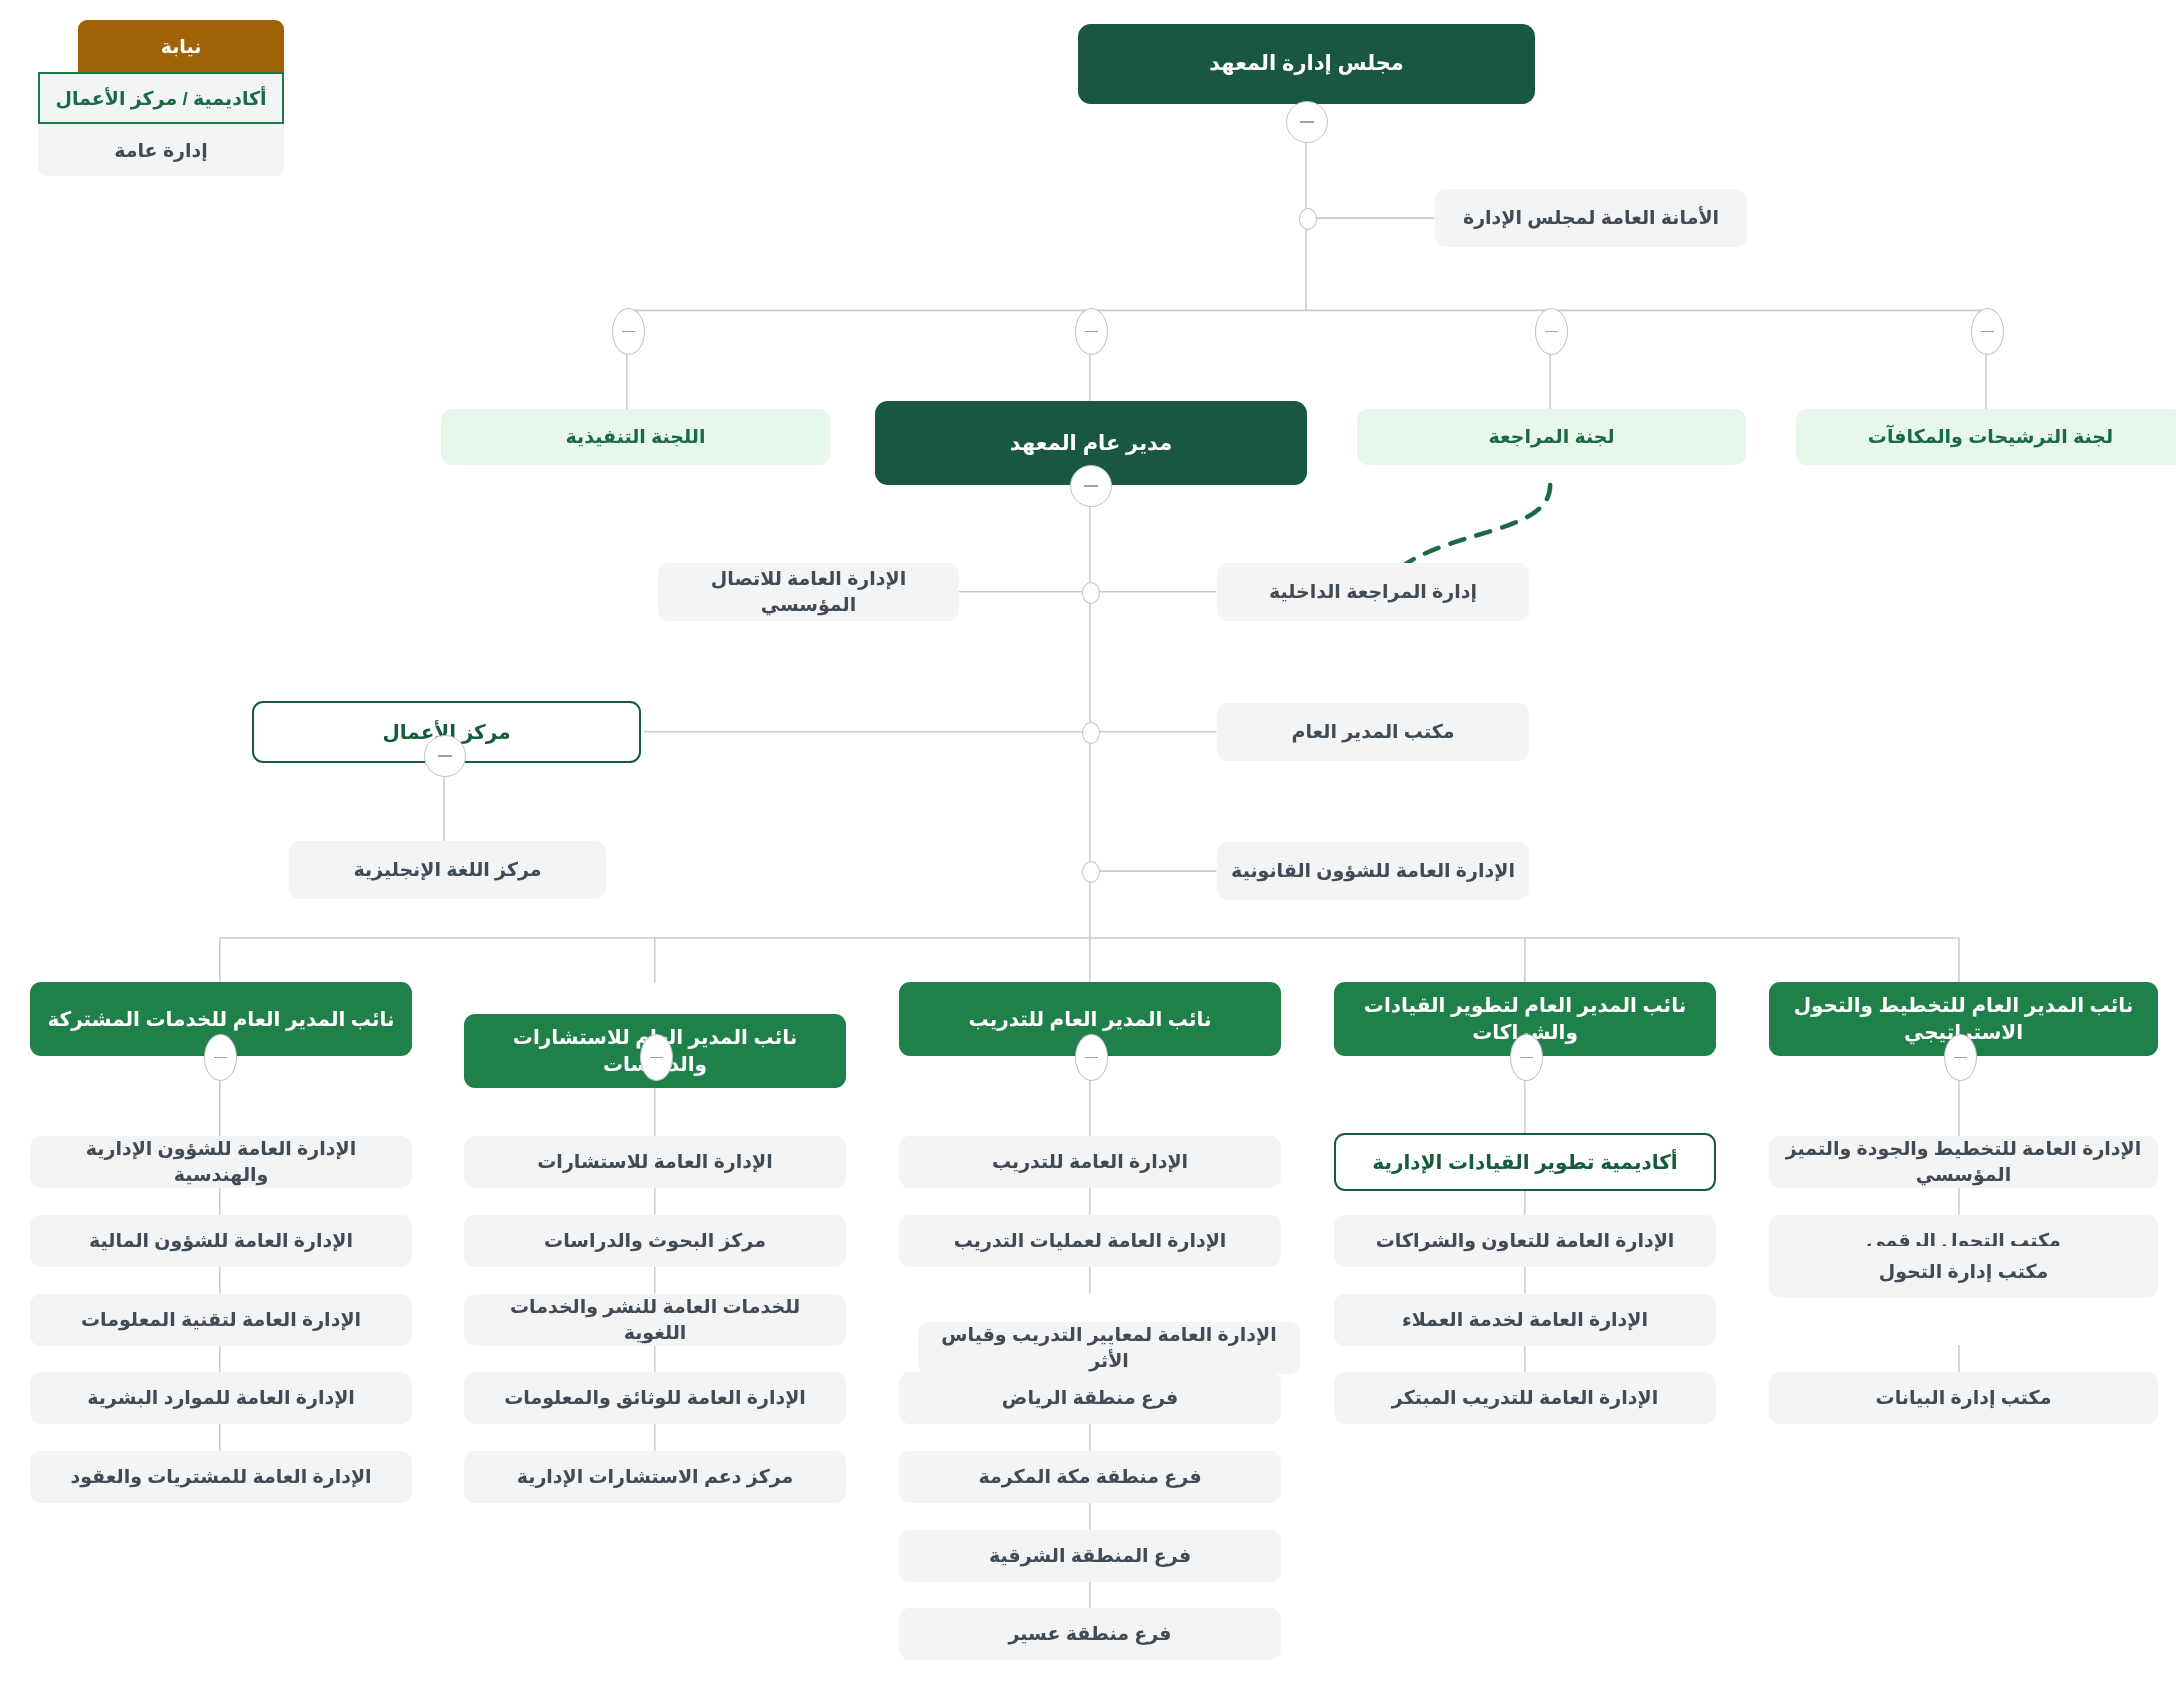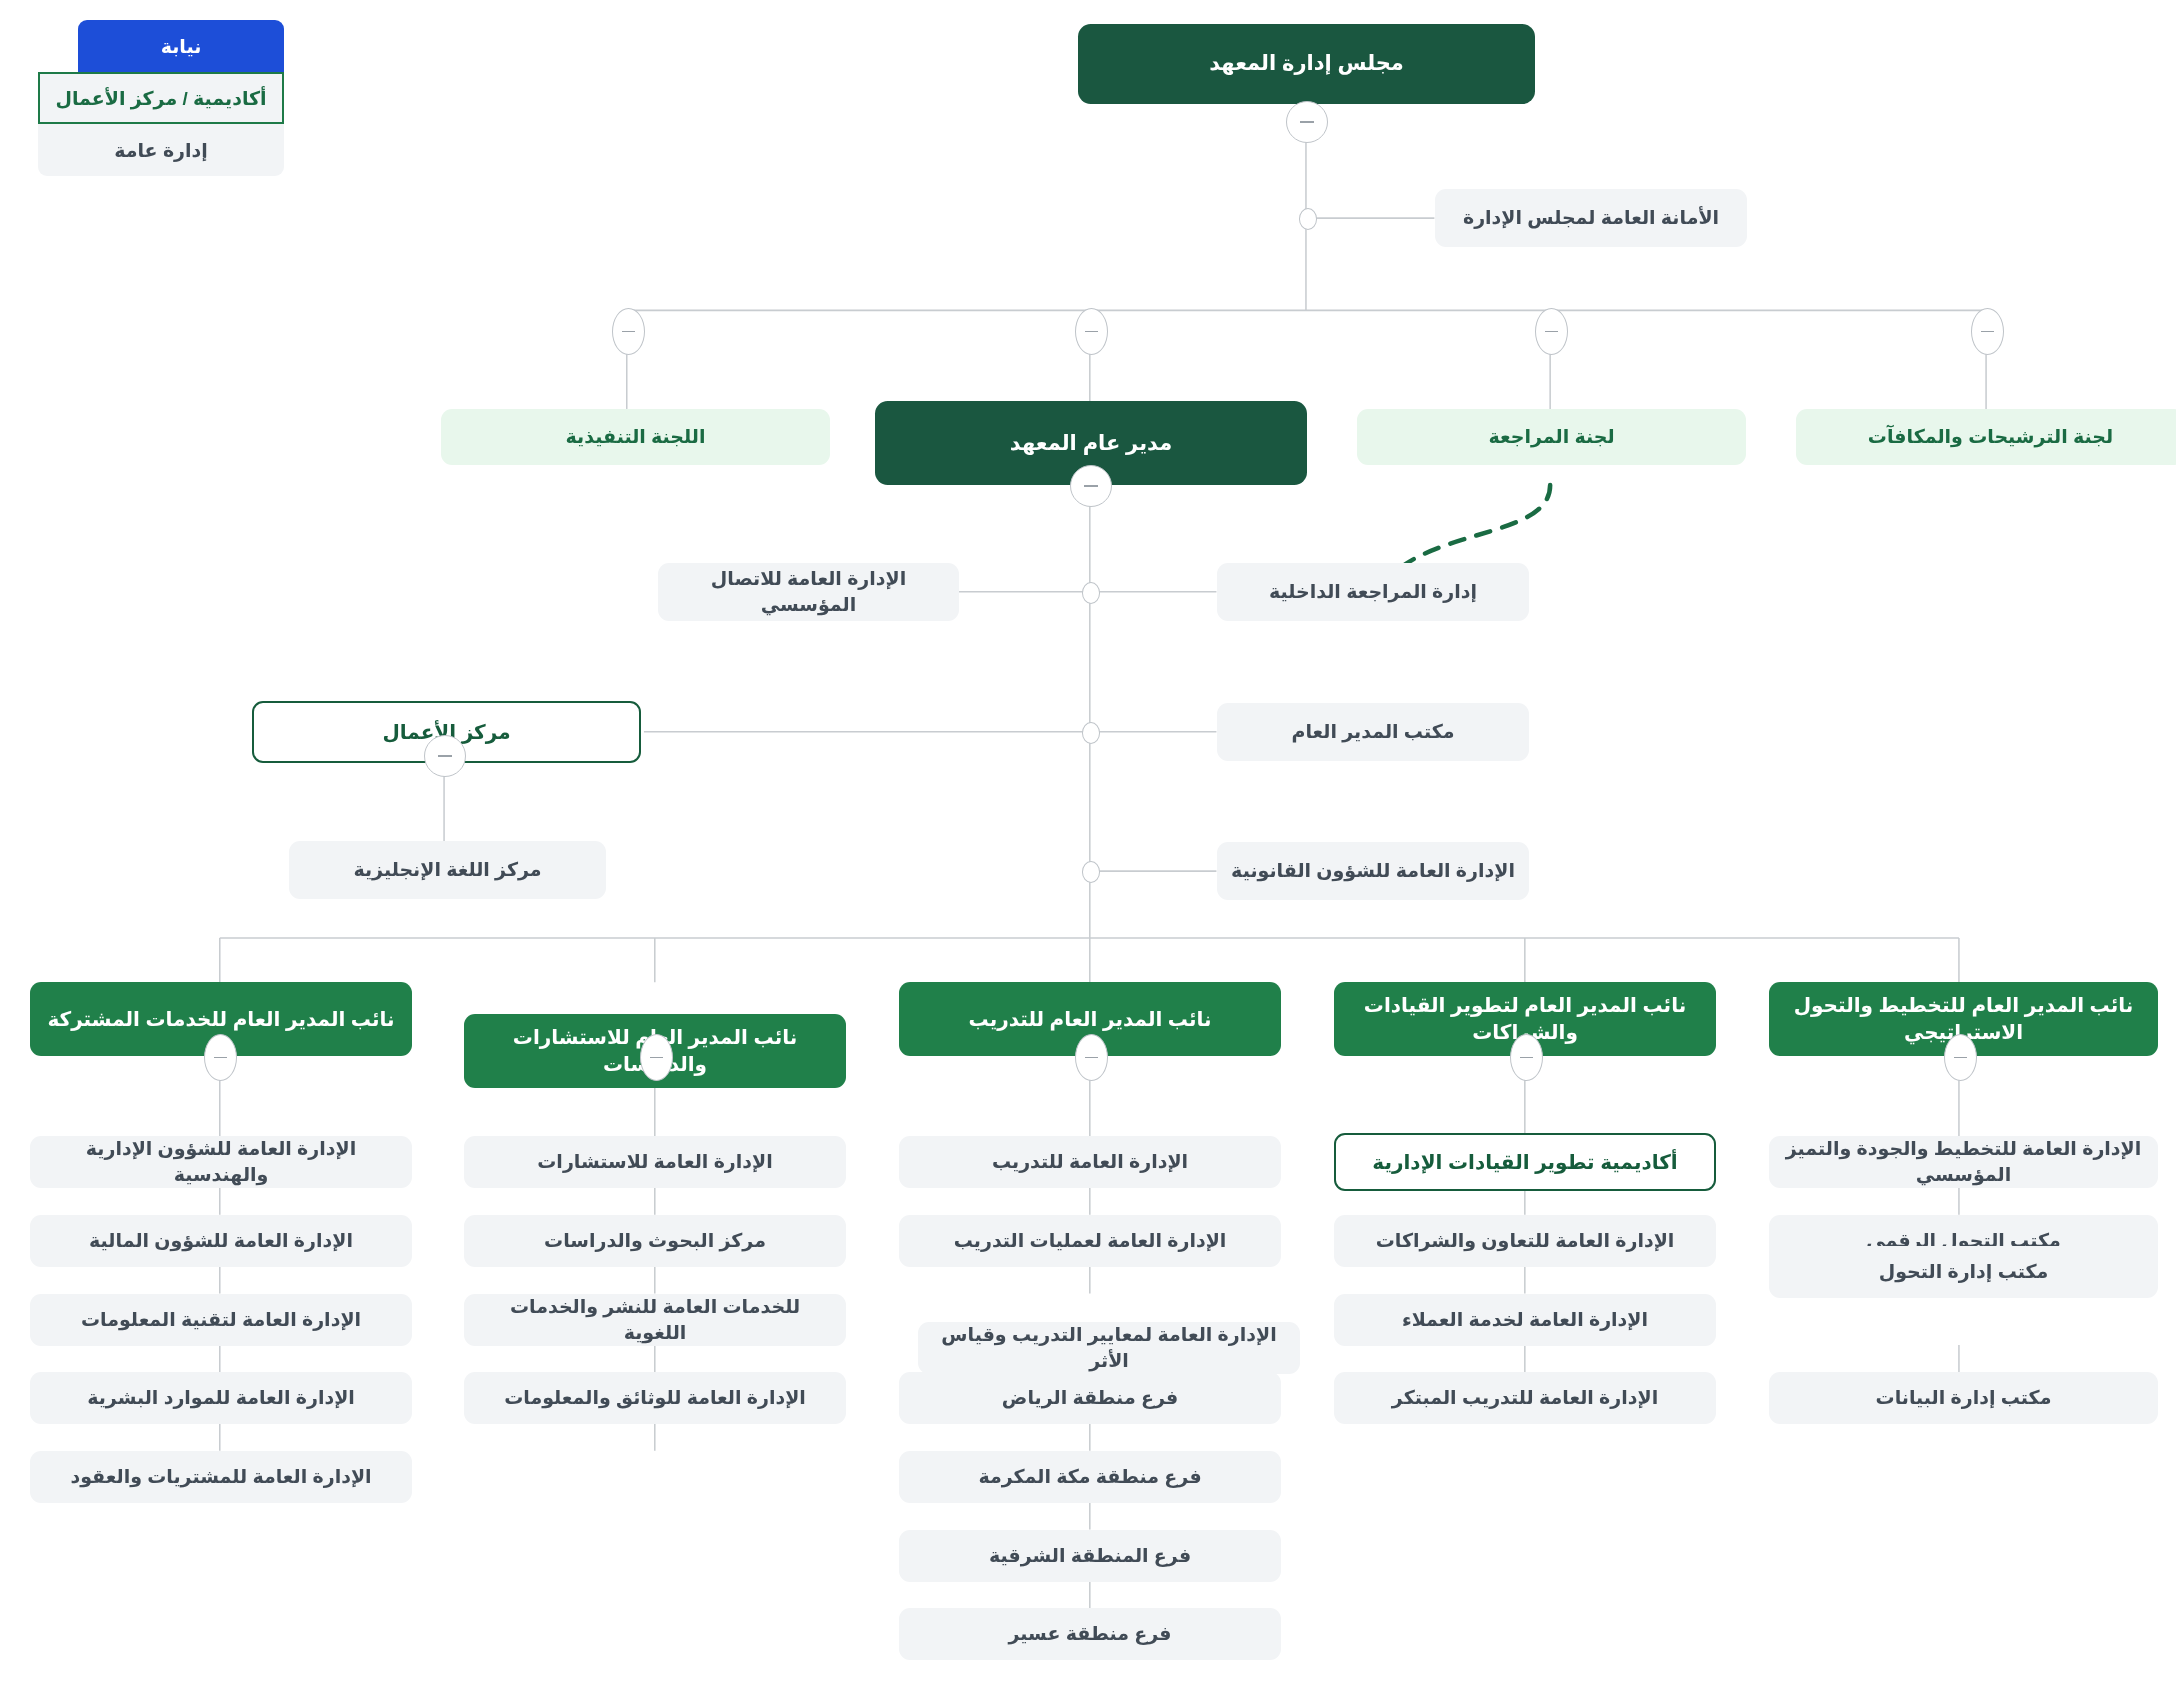--- a/index.html
+++ b/index.html
@@ -75,21 +75,21 @@
     z-index:5;
   }
   .lg{
     box-sizing:border-box;
     display:flex;align-items:center;justify-content:center;
     height:52px;
     font-size:19px;
     direction:rtl;
   }
   .lg-1{
-    background:#1d4ed8;color:#fff;font-weight:600;
+    background:#a16207;color:#fff;font-weight:600;
     border-top-left-radius:9px;border-top-right-radius:9px;margin-left:40px;
   }
   .lg-2{
     background:#f2f4f6;color:#1a6b43;font-weight:700;
     border:2.7px solid #1e7a48;
   }
   .lg-3{
     background:#f2f4f6;color:#414b56;font-weight:600;
     border-bottom-left-radius:9px;border-bottom-right-radius:9px;
   }
@@ -238,20 +238,21 @@
   <div class="node n-grey" style="left:30px;top:1294px;width:382px;height:52px;">الإدارة العامة لتقنية المعلومات</div>
   <div class="node n-grey" style="left:30px;top:1372px;width:382px;height:52px;">الإدارة العامة للموارد البشرية</div>
   <div class="node n-grey" style="left:30px;top:1451px;width:382px;height:52px;">الإدارة العامة للمشتريات والعقود</div>
 
   <div class="node n-green" style="left:464px;top:982px;width:382px;height:74px;margin-top:32px;">نائب المدير العام للاستشارات والدراسات</div>
   <div class="toggle" style="left:640px;top:1034px;"></div>
   <div class="node n-grey" style="left:464px;top:1136px;width:382px;height:52px;">الإدارة العامة للاستشارات</div>
   <div class="node n-grey" style="left:464px;top:1215px;width:382px;height:52px;">مركز البحوث والدراسات</div>
   <div class="node n-grey" style="left:464px;top:1294px;width:382px;height:52px;">للخدمات العامة للنشر والخدمات اللغوية</div>
   <div class="node n-grey" style="left:464px;top:1372px;width:382px;height:52px;">الإدارة العامة للوثائق والمعلومات</div>
+  <div class="node n-grey" style="left:464px;top:1451px;width:382px;height:52px;">مركز دعم الاستشارات الإدارية</div>
 
   <div class="node n-green" style="left:899px;top:982px;width:382px;height:74px;">نائب المدير العام للتدريب</div>
   <div class="toggle" style="left:1075px;top:1034px;"></div>
   <div class="node n-grey" style="left:899px;top:1136px;width:382px;height:52px;">الإدارة العامة للتدريب</div>
   <div class="node n-grey" style="left:899px;top:1215px;width:382px;height:52px;">الإدارة العامة لعمليات التدريب</div>
   <div class="node n-grey" style="left:918px;top:1294px;width:382px;height:52px;margin-top:28px;">الإدارة العامة لمعايير التدريب وقياس الأثر</div>
   <div class="node n-grey" style="left:899px;top:1372px;width:382px;height:52px;">فرع منطقة الرياض</div>
   <div class="node n-grey" style="left:899px;top:1451px;width:382px;height:52px;">فرع منطقة مكة المكرمة</div>
   <div class="node n-grey" style="left:899px;top:1530px;width:382px;height:52px;">فرع المنطقة الشرقية</div>
   <div class="node n-grey" style="left:899px;top:1608px;width:382px;height:52px;">فرع منطقة عسير</div>

